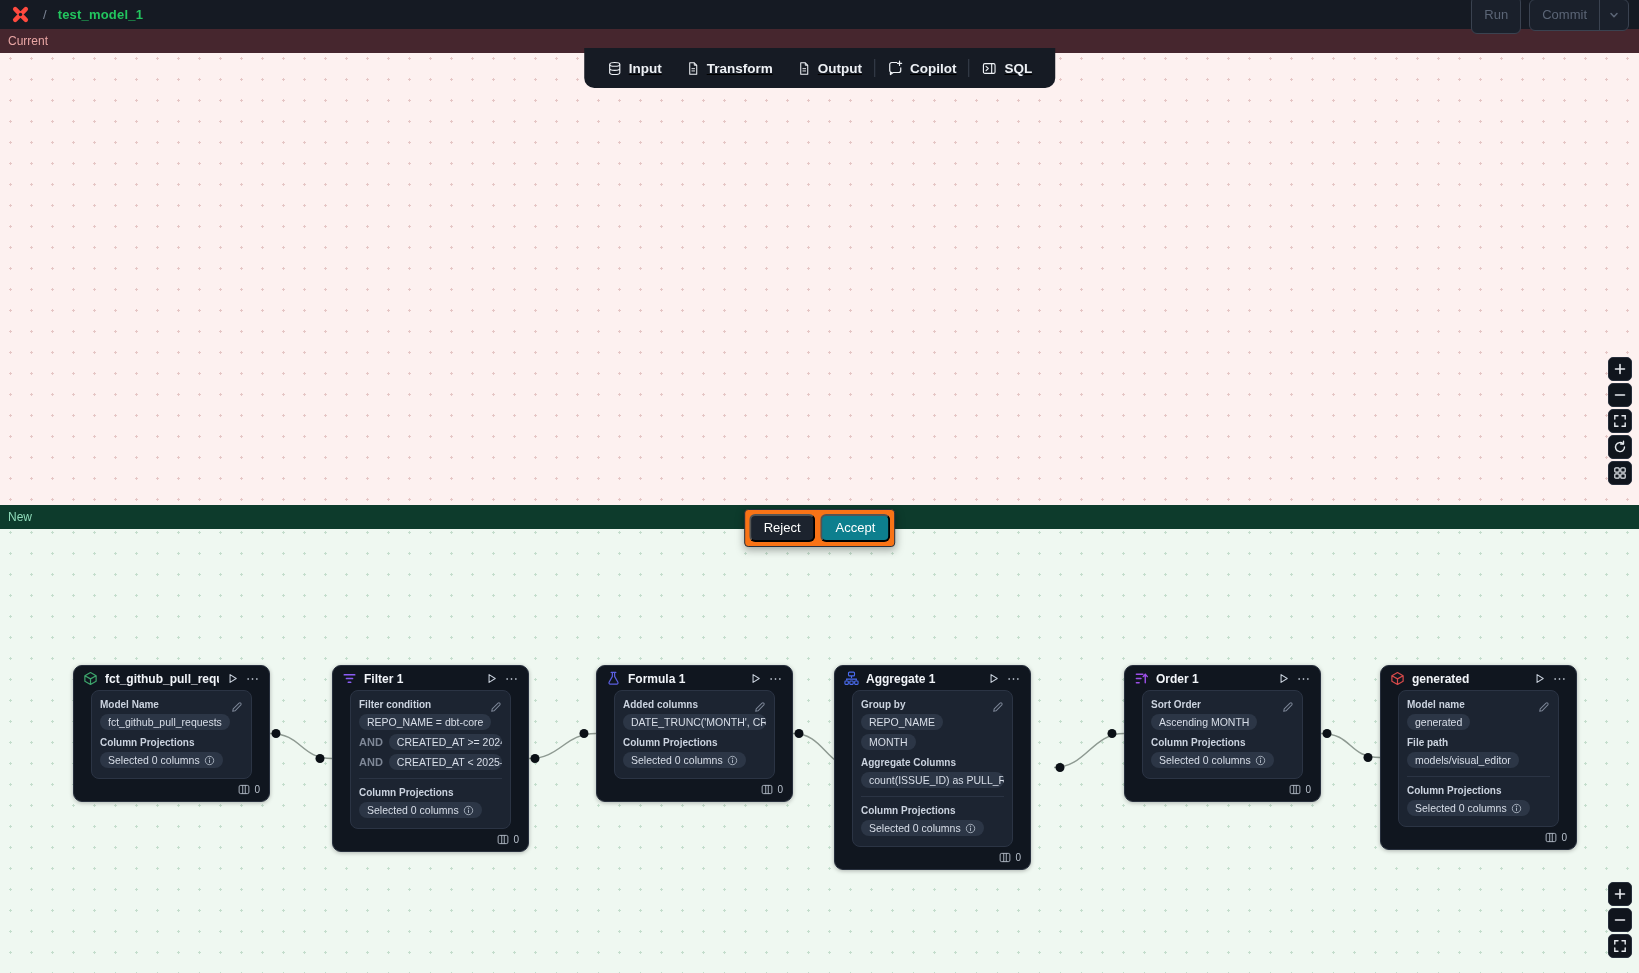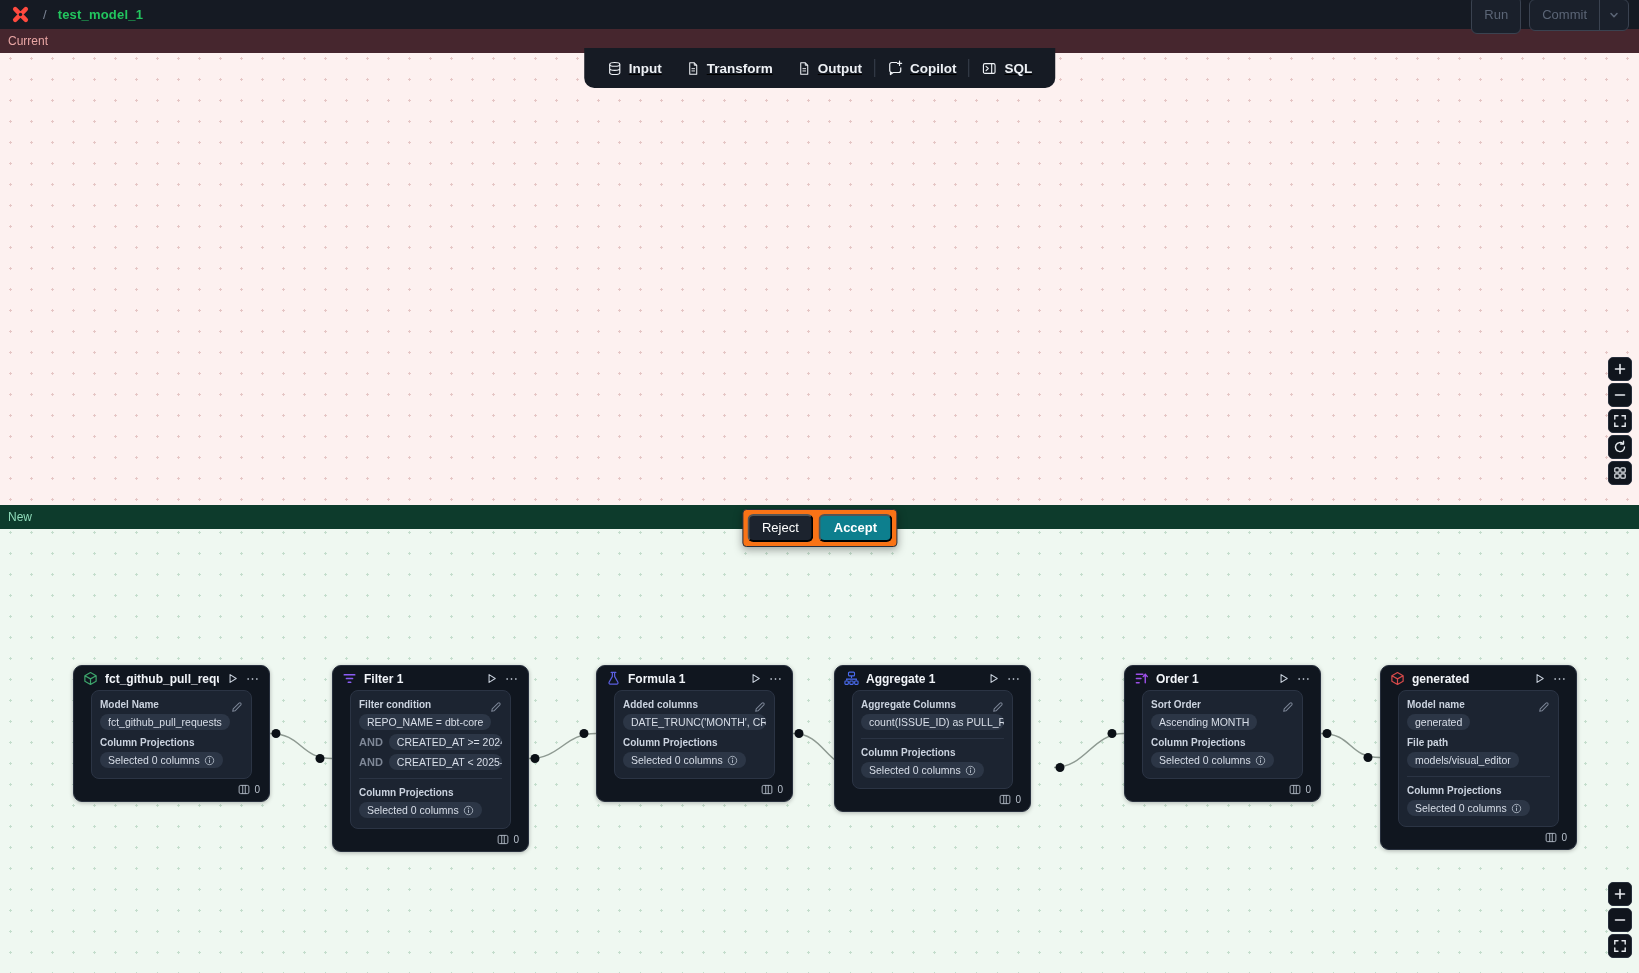--- a/index.html
+++ b/index.html
@@ -42,21 +42,21 @@
            font-weight:600;padding:0 12px;height:100%;cursor:pointer;}
   .tb-sep{width:1px;height:18px;background:#3a414e;}
   .tb-item svg{flex:0 0 auto;}
 
   
   .review{position:absolute;top:509px;left:50%;transform:translateX(-50%);background:#f97316;
           border:1px solid #272f3c;border-radius:4px;padding:4px;display:flex;gap:5px;z-index:5;
           box-shadow:0 3px 8px rgba(0,0,0,.35);}
   .rbtn{font-size:13px;color:#fff;padding:4px 13px;border-radius:6px;line-height:16px;}
   .rbtn.reject{background:#1c232e;}
-  .rbtn.accept{background:#0d7f8e;font-weight:bold;text-align:right;}
+  .rbtn.accept{background:#0d7f8e;font-weight:normal;text-align:right;}
 
   
   .controls{position:absolute;right:7px;display:flex;flex-direction:column;gap:2px;z-index:5;}
   .controls-current{top:357px;}
   .controls-new{top:882px;}
   .ctl{width:24px;height:24px;background:#10151d;border:1px solid #272f3c;border-radius:5px;
        display:flex;align-items:center;justify-content:center;}
 
   
   .node{position:absolute;width:197px;background:#10161f;border:1px solid #272f3d;
@@ -405,20 +405,33 @@
           <path d="M5 3.2v9.6l7.6-4.8z" fill="none" stroke="#c7cfda" stroke-width="1.3" stroke-linejoin="round"></path>
         </svg>
       </span>
     <span class="hbtn dots">⋯</span>
   </div>
   <div class="node-body">
     <span class="pencil"><svg width="12" height="12" viewBox="0 0 14 14">
           <path d="M2 12l.6-2.8L9.4 2.4a1.5 1.5 0 0 1 2.1 2.1L4.7 11.4z" fill="none" stroke="#7b8596" stroke-width="1.2" stroke-linejoin="round"></path>
         </svg></span>
     <div class="nsection">
+      <div class="nlabel">Group by</div>
+      <div class="nrow">
+          <span class="chip">
+            <span>REPO_NAME</span>
+          </span>
+        </div>
+      <div class="nrow">
+          <span class="chip">
+            <span>MONTH</span>
+          </span>
+        </div>
+    </div>
+    <div class="nsection">
       <div class="nlabel">Aggregate Columns</div>
       <div class="nrow">
           <span class="chip">
             <span>count(ISSUE_ID) as PULL_REQUEST_…</span>
           </span>
         </div>
     </div>
     <div class="ndivider"></div>
     <div class="nsection">
       <div class="nlabel">Column Projections</div>

